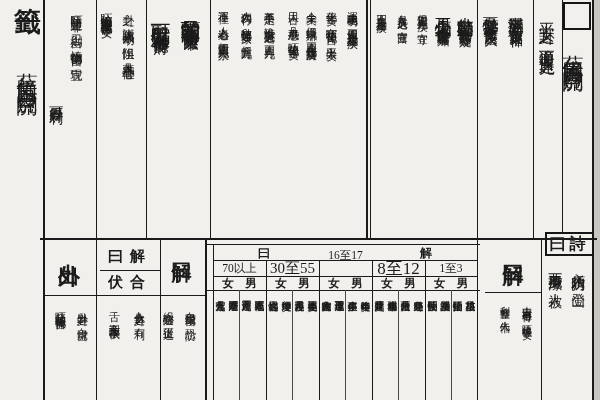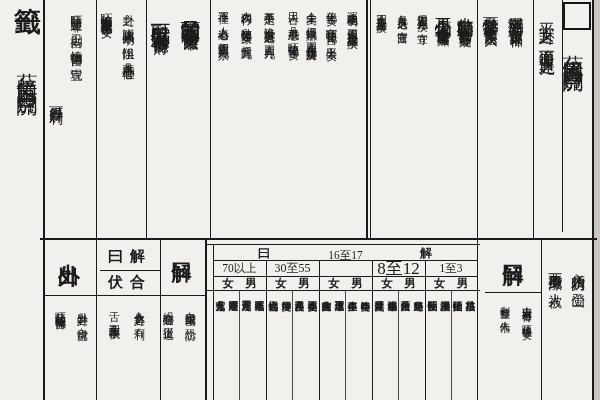--- a/index.html
+++ b/index.html
@@ -130,21 +130,21 @@
 
   <div class="h" style="left:213px;top:245px;width:264px;height:15px;display:flex;justify-content:space-between;padding:0 45px;box-sizing:border-box;font-size:12px;font-weight:bold;">
     <span>曰</span>
     <span>解</span>
   </div>
 
   <div class="cell" style="left:213px;top:261px;width:53px;height:15px;">
     <span class="h" style="position:static;font-size:11.5px;">70以上</span>
   </div>
   <div class="cell" style="left:266px;top:261px;width:53px;height:15px;">
-    <span class="h" style="position:static;font-size:12px;">30至55</span>
+    <span class="h" style="position:static;font-size:15px;">30至55</span>
   </div>
   <div class="cell" style="left:319px;top:248px;width:53px;height:15px;">
     <span class="h" style="position:static;font-size:11.5px;">16至17</span>
   </div>
   <div class="cell" style="left:372px;top:261px;width:53px;height:15px;">
     <span class="h" style="position:static;font-size:17px;">8至12</span>
   </div>
   <div class="cell" style="left:425px;top:261px;width:52px;height:15px;justify-content:center;">
     <span class="h" style="position:static;font-size:11.5px;">1至3</span>
   </div>
@@ -193,16 +193,19 @@
     <span class="mini">疾波閙吓怕公</span>
     <span class="mini">小女哭基淺譁</span>
     <span class="mini">勿近抱擡吓怕</span>
     <span class="mini">小孩根苗重足</span>
   </div>
 
   <div class="v bold" style="left:502px;top:248px;height:46px;font-size:21px;">解曰</div>
   <div class="v" style="left:521px;top:298px;height:100px;font-size:10px;">吉宅人口有慕可得　吓佛祖保平安</div>
   <div class="v" style="left:499px;top:298px;height:100px;font-size:10px;">利宜修整　先人怕</div>
 
+  <div class="box" style="left:545px;top:232px;width:49px;height:24px;">
+    <span class="h bold" style="position:static;font-size:16px;letter-spacing:4px;">曰詩</span>
+  </div>
   <div class="v" style="left:570px;top:262px;height:136px;font-size:14px;">入戶須防狗　登山</div>
   <div class="v" style="left:547px;top:262px;height:136px;font-size:14px;">西施身不潔　人被</div>
 
 </div>
 
 </body></html>

